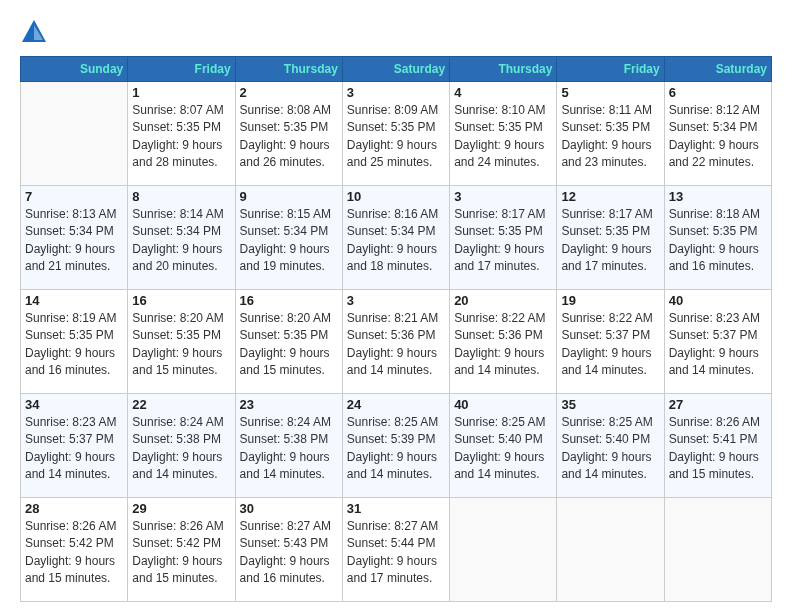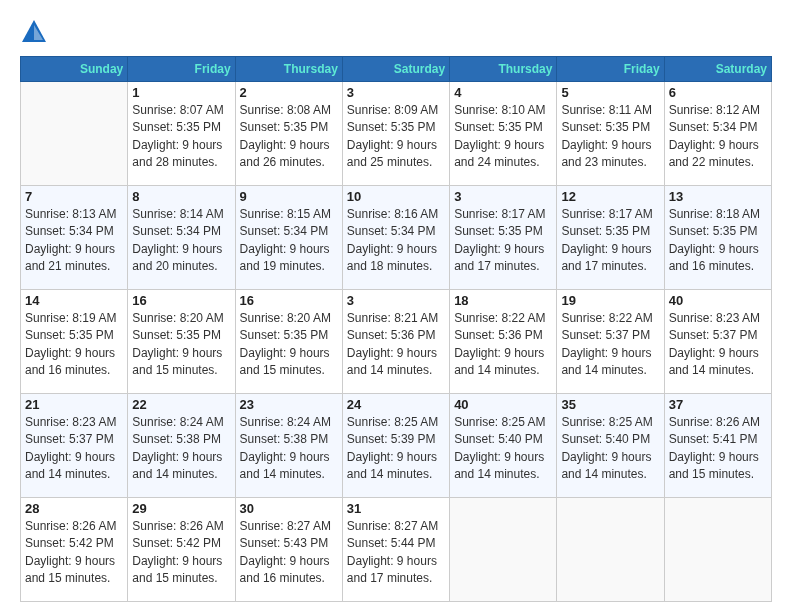--- a/index.html
+++ b/index.html
@@ -201,35 +201,35 @@
           </td>
           <td>
             <span class="day-number">16</span>
             <div class="day-info">Sunrise: 8:20 AM<br>Sunset: 5:35 PM<br>Daylight: 9 hours<br>and 15 minutes.</div>
           </td>
           <td>
             <span class="day-number">3</span>
             <div class="day-info">Sunrise: 8:21 AM<br>Sunset: 5:36 PM<br>Daylight: 9 hours<br>and 14 minutes.</div>
           </td>
           <td>
-            <span class="day-number">18</span>
+            <span class="day-number">20</span>
             <div class="day-info">Sunrise: 8:22 AM<br>Sunset: 5:36 PM<br>Daylight: 9 hours<br>and 14 minutes.</div>
           </td>
           <td>
             <span class="day-number">19</span>
             <div class="day-info">Sunrise: 8:22 AM<br>Sunset: 5:37 PM<br>Daylight: 9 hours<br>and 14 minutes.</div>
           </td>
           <td>
             <span class="day-number">40</span>
             <div class="day-info">Sunrise: 8:23 AM<br>Sunset: 5:37 PM<br>Daylight: 9 hours<br>and 14 minutes.</div>
           </td>
         </tr>
         <tr>
           <td>
-            <span class="day-number">21</span>
+            <span class="day-number">34</span>
             <div class="day-info">Sunrise: 8:23 AM<br>Sunset: 5:37 PM<br>Daylight: 9 hours<br>and 14 minutes.</div>
           </td>
           <td>
             <span class="day-number">22</span>
             <div class="day-info">Sunrise: 8:24 AM<br>Sunset: 5:38 PM<br>Daylight: 9 hours<br>and 14 minutes.</div>
           </td>
           <td>
             <span class="day-number">23</span>
             <div class="day-info">Sunrise: 8:24 AM<br>Sunset: 5:38 PM<br>Daylight: 9 hours<br>and 14 minutes.</div>
           </td>
@@ -239,21 +239,21 @@
           </td>
           <td>
             <span class="day-number">40</span>
             <div class="day-info">Sunrise: 8:25 AM<br>Sunset: 5:40 PM<br>Daylight: 9 hours<br>and 14 minutes.</div>
           </td>
           <td>
             <span class="day-number">35</span>
             <div class="day-info">Sunrise: 8:25 AM<br>Sunset: 5:40 PM<br>Daylight: 9 hours<br>and 14 minutes.</div>
           </td>
           <td>
-            <span class="day-number">37</span>
+            <span class="day-number">27</span>
             <div class="day-info">Sunrise: 8:26 AM<br>Sunset: 5:41 PM<br>Daylight: 9 hours<br>and 15 minutes.</div>
           </td>
         </tr>
         <tr>
           <td>
             <span class="day-number">28</span>
             <div class="day-info">Sunrise: 8:26 AM<br>Sunset: 5:42 PM<br>Daylight: 9 hours<br>and 15 minutes.</div>
           </td>
           <td>
             <span class="day-number">29</span>

